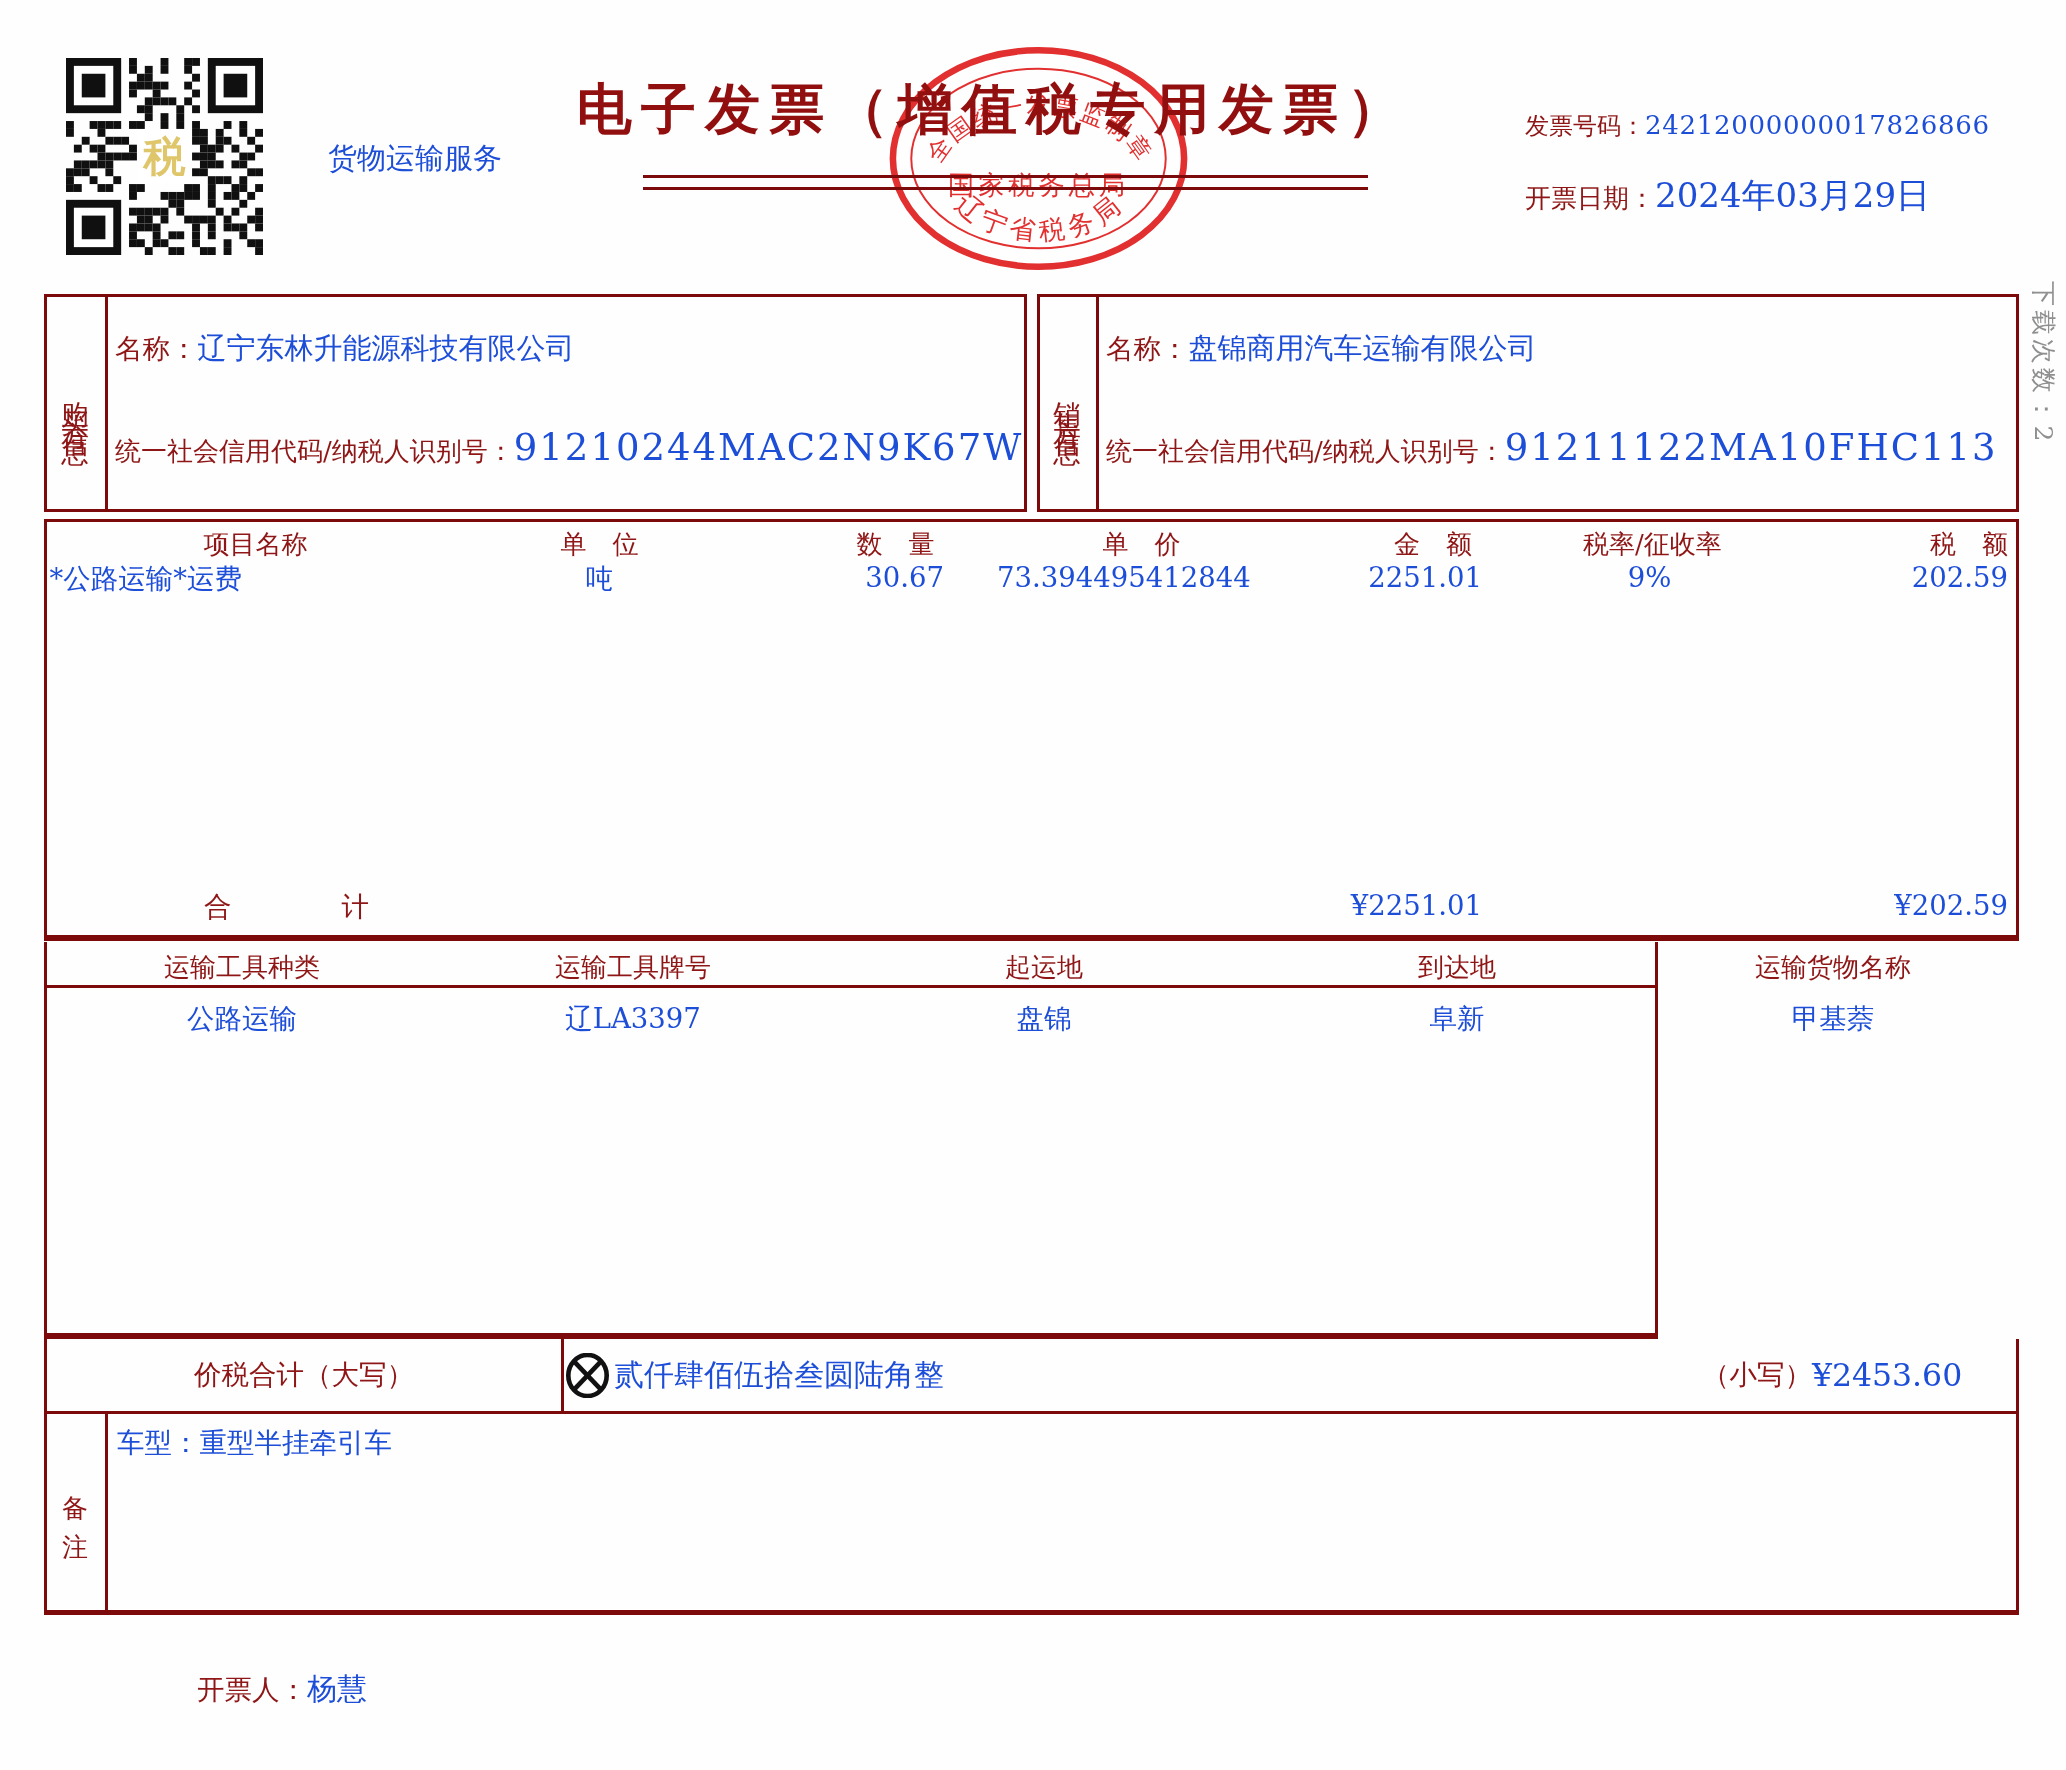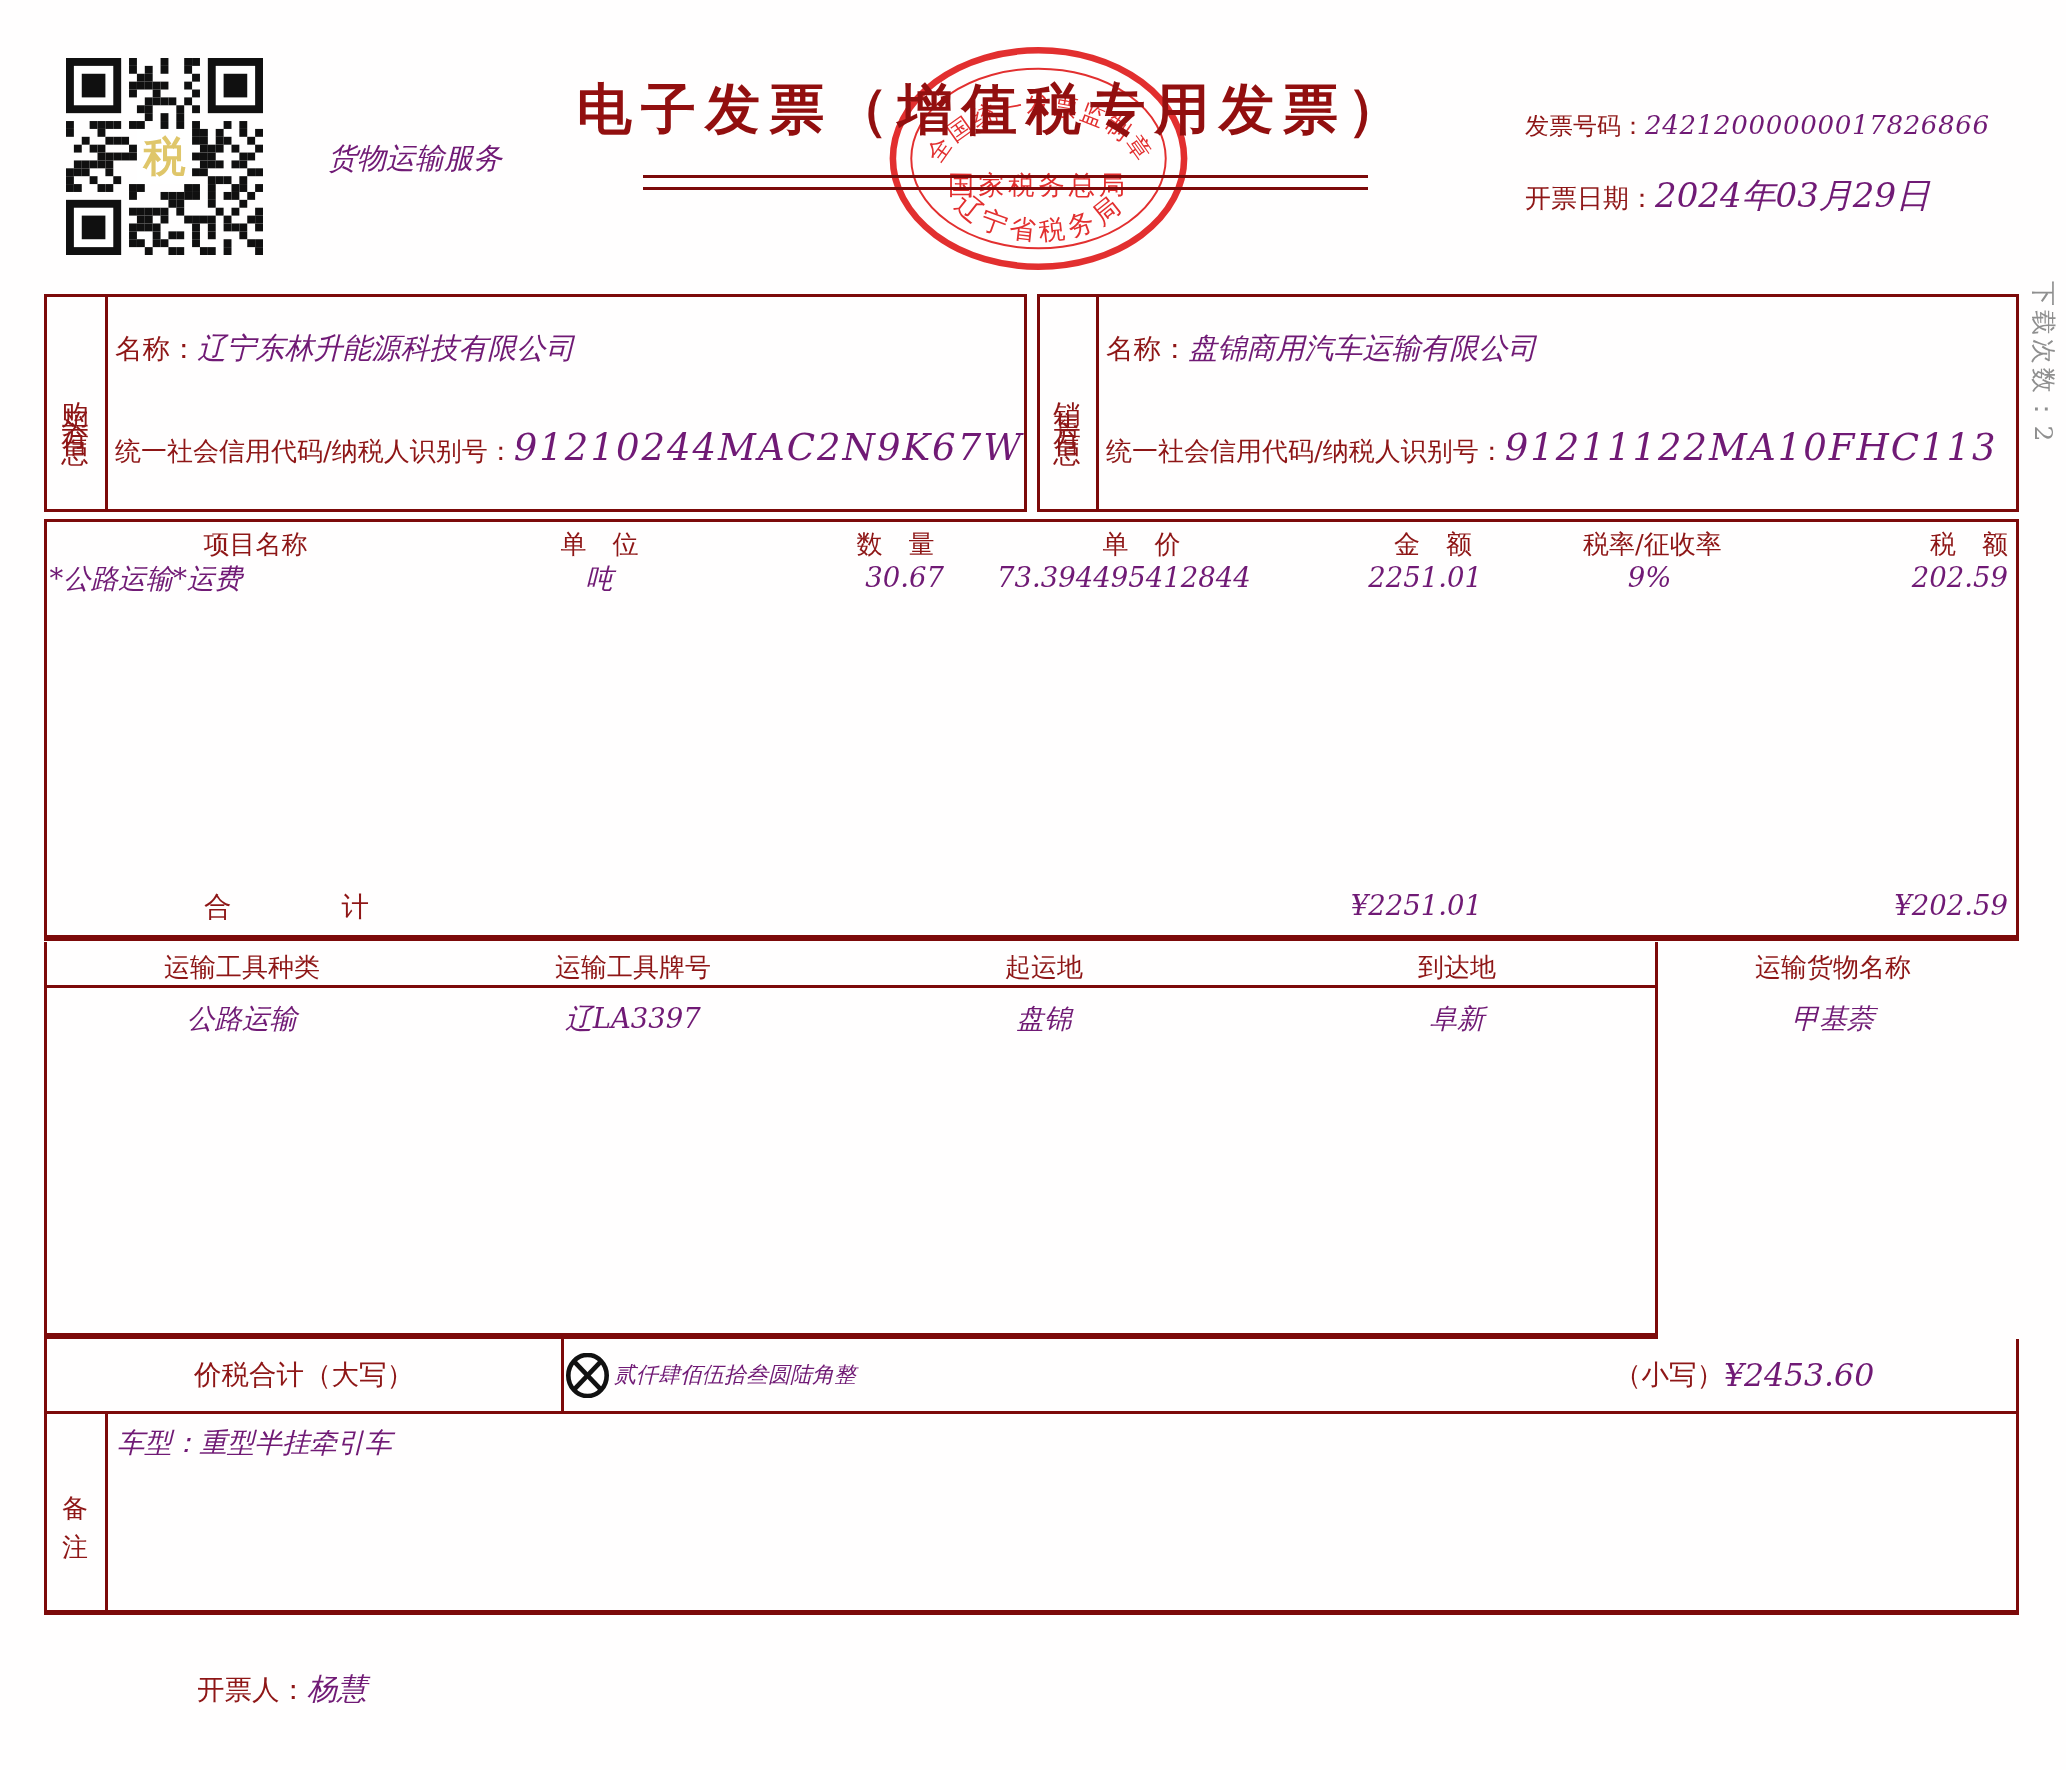--- a/index.html
+++ b/index.html
@@ -1,20 +1,20 @@
 <!DOCTYPE html>
 <html style="font-size:10.5px"><head>
 <meta charset="utf-8">
 <style>
   html,body{margin:0;padding:0;background:#ffffff;}
   #page{position:relative;width:2066px;height:1771px;background:#fffefe;overflow:hidden;
         font-family:"DejaVu Serif","Liberation Serif",serif;color:#141414;}
   .abs{position:absolute;}
   .red{color:#8e1616;}
-  .blk{color:#701a75;font-style:italic;}
+  .blk{color:#1d4ed8;}
   .gray{color:#8f8f8f;}
   .box{position:absolute;border:3.3px solid #7c0a0a;box-sizing:border-box;background:transparent;}
   .vdiv{position:absolute;top:0;bottom:0;width:3.3px;background:#7c0a0a;}
   .hline{position:absolute;background:#7c0a0a;}
   .vlabel{position:absolute;left:0;top:0;bottom:0;display:flex;align-items:center;justify-content:center;
           writing-mode:vertical-rl;text-orientation:upright;color:#8e1616;}
   .row{position:absolute;left:0;right:0;}
   .cell{position:absolute;white-space:nowrap;}
   .c{text-align:center;}
   .r{text-align:right;}
@@ -337,21 +337,21 @@
       <span class="red" style="font-size:27.5px;">价税合计（大写）</span>
     </div>
     <div class="abs flexmid" style="left:518px;right:6.6px;">
       <span style="display:inline-flex;margin-right:3.9px;">
         <svg width="45" height="45" viewBox="0 0 68 68" xmlns="http://www.w3.org/2000/svg">
           <ellipse cx="34" cy="34" rx="29" ry="31" fill="none" stroke="#111" stroke-width="7"></ellipse>
           <line x1="14" y1="13" x2="54" y2="55" stroke="#111" stroke-width="7"></line>
           <line x1="54" y1="13" x2="14" y2="55" stroke="#111" stroke-width="7"></line>
         </svg>
       </span>
-      <span class="blk" style="font-size:22px;text-align:center;">贰仟肆佰伍拾叁圆陆角整</span>
+      <span class="blk" style="font-size:30px;text-align:center;">贰仟肆佰伍拾叁圆陆角整</span>
       <span class="red" style="font-size:27.5px;margin-left:758px;">（小写）</span>
       <span class="blk" style="font-size:31.5px;">¥2453.60</span>
     </div>
   </div>
 
   <div class="box" style="left:44px;top:1414px;width:1975px;height:201px;border-top:0;border-bottom-width:5.2px;">
     <div class="vdiv" style="left:58px;"></div>
     <div class="vlabel" style="width:58px;font-size:26px;letter-spacing:37px;">备注</div>
     <div class="abs blk" style="left:70px;top:10.5px;font-size:27.5px;white-space:nowrap;">车型：重型半挂牵引车</div>
   </div>

